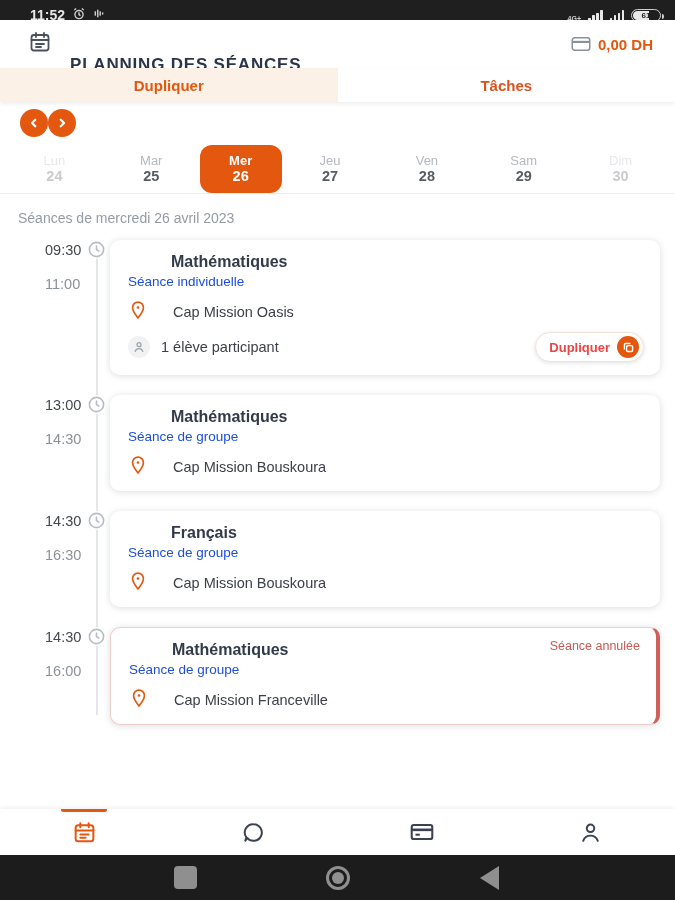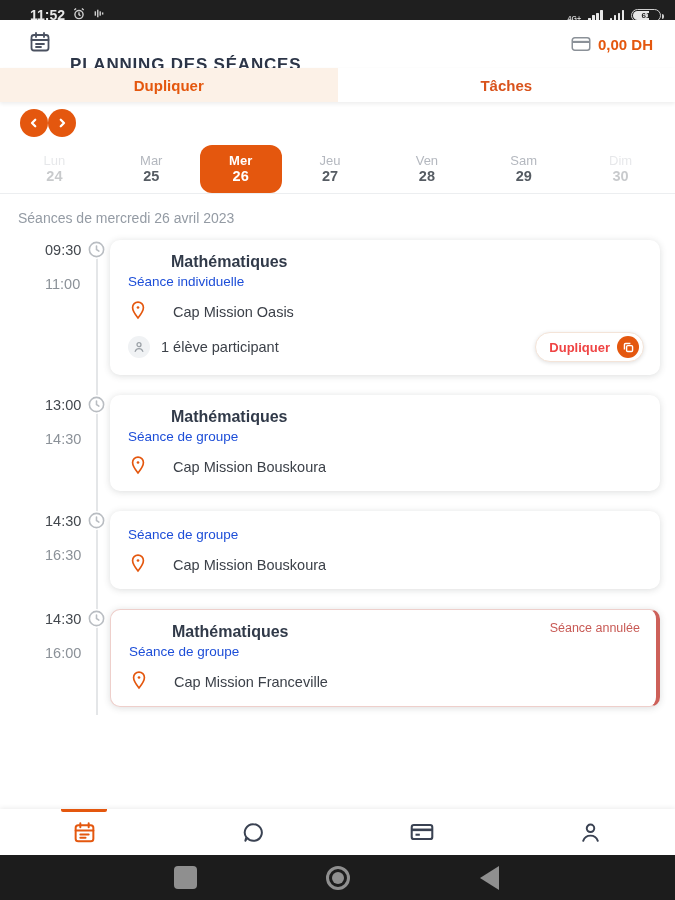--- a/index.html
+++ b/index.html
@@ -279,20 +279,21 @@
               <span class="time-start">14:30</span>
               <span class="time-end">16:30</span>
             </div>
             <span class="clock-dot">
               <svg width="19" height="19" viewBox="0 0 24 24" fill="none" stroke="#b9bdc2" stroke-width="2">
                 <circle cx="12" cy="12" r="9"></circle>
                 <path d="M12 7.5V12l3 2" stroke-linecap="round"></path>
               </svg>
             </span>
             <div class="card">
+              <div class="card-subject">Français</div>
               <div class="card-type">Séance de groupe</div>
               <div class="card-loc">
                 <span><svg width="20" height="20" viewBox="0 0 24 24" fill="none" stroke="#e4570e" stroke-width="2">
                     <path d="M12 2.5c-3.6 0-6.5 2.9-6.5 6.5 0 4.6 6.5 12.5 6.5 12.5s6.5-7.9 6.5-12.5c0-3.6-2.9-6.5-6.5-6.5z"></path>
                     <circle cx="12" cy="9" r="1.6" fill="#e4570e" stroke="none"></circle>
                   </svg></span>
                 <span>Cap Mission Bouskoura</span>
               </div>
             </div>
           </div>

